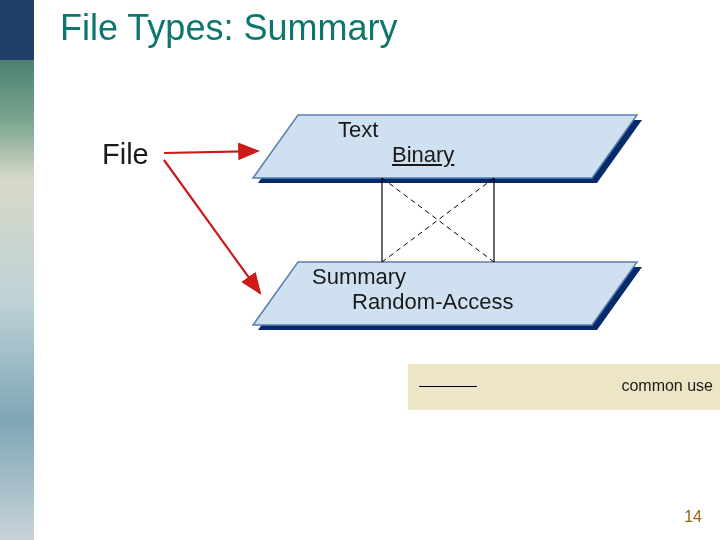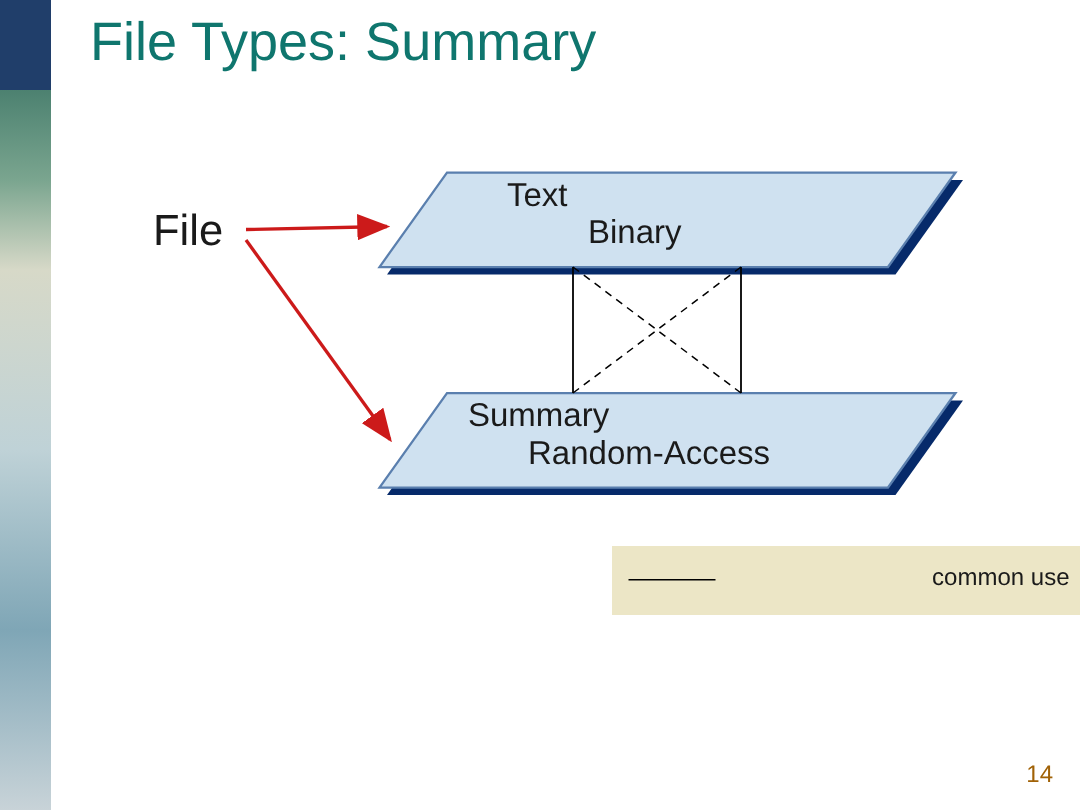--- a/index.html
+++ b/index.html
@@ -121,21 +121,21 @@
   <line x1="382" y1="178" x2="382" y2="262" stroke="#000" stroke-width="1.2"></line>
 
   <line x1="494" y1="178" x2="494" y2="262" stroke="#000" stroke-width="1.2"></line>
 
   <line x1="382" y1="178" x2="494" y2="262" stroke="#000" stroke-width="1" stroke-dasharray="5,4"></line>
 
   <line x1="494" y1="178" x2="382" y2="262" stroke="#000" stroke-width="1" stroke-dasharray="5,4"></line>
 </svg>
 
 <div class="panel-text" style="left:338px; top:117px;">Text</div>
-<div class="panel-text" style="left:392px; top:142px;">Binary</div>
+<div class="panel-text" style="left:392px; top:142px;text-decoration:underline;">Binary</div>
 
 <div class="panel-text" style="left:312px; top:264px;">Summary</div>
 <div class="panel-text" style="left:352px; top:289px;">Random-Access</div>
 
 <div class="legend">
   <div class="legend-row">
     <div class="legend-line">
         <div class="solid"></div>
       </div>
     <div class="legend-text">common use</div>

